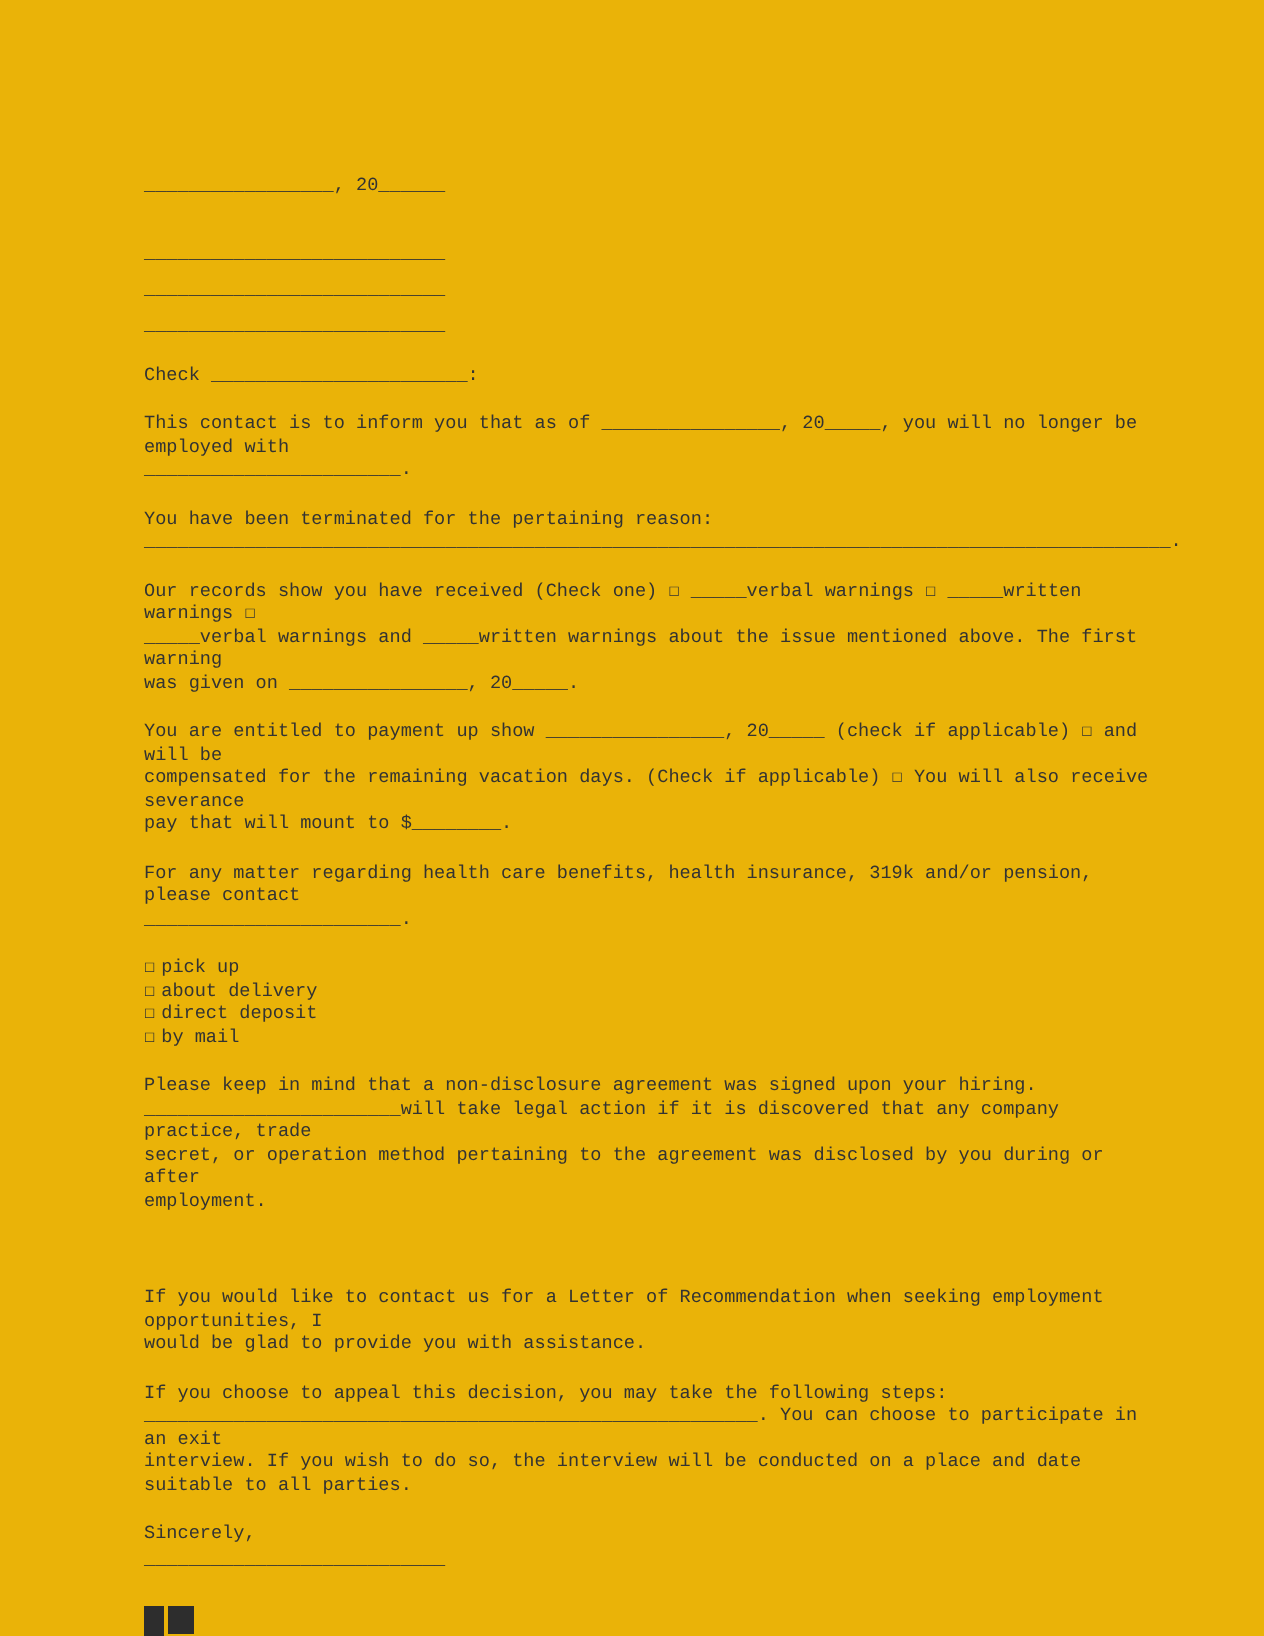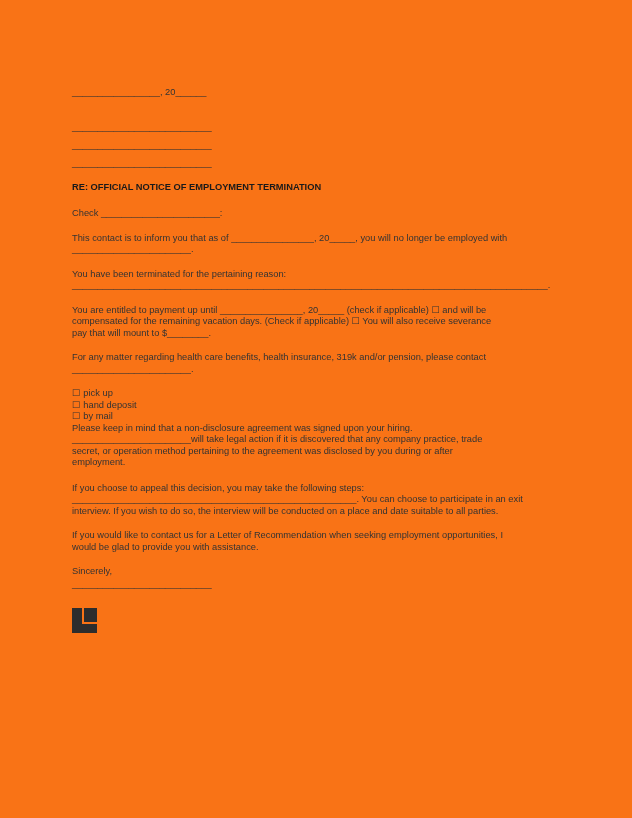--- a/index.html
+++ b/index.html
@@ -1,44 +1,44 @@
 <!DOCTYPE html>
 <html><head>
 <meta charset="utf-8">
 <style>
   * { margin: 0; padding: 0; box-sizing: border-box; }
   html, body { background: #ffffff; }
   .page {
     position: relative;
     width: 632px;
     height: 818px;
-    background: #f97316;
-    font-family: Liberation Sans, sans-serif;
+    background: #eab308;
+    font-family: Liberation Mono, monospace;
     font-size: 9.3px;
     line-height: 11.5px;
     color: #333333;
     overflow: hidden;
   }
   .content {
     position: absolute;
     top: 87px;
     left: 72px;
     width: 506px;
   }
   .para { white-space: pre-line; margin-bottom: 13px; }
   .date-line { margin-bottom: 19px; }
   .addr-line { line-height: 18px; }
   .addr-block { margin-bottom: 10px; }
   .subject {
     font-weight: bold;
     color: #1a1a1a;
     margin-bottom: 15px;
   }
-  .nda { margin-bottom: 14px; }
-  .options { }
+  .nda { margin-bottom: 37px; }
+  .options { margin-bottom: 13px; }
   .option-row { line-height: 11.5px; }
   .cb { margin-right: 3px; }
   .closing { margin-bottom: 1px; }
   .sig-line { margin-bottom: 18px; }
   .logo {
     position: relative;
     width: 25px;
     height: 25px;
     margin-top: 10px;
   }
@@ -53,64 +53,69 @@
   <div class="content">
 
     <div class="para date-line">_________________, 20______</div>
 
     <div class="addr-block">
       <div class="addr-line">___________________________</div>
       <div class="addr-line">___________________________</div>
       <div class="addr-line">___________________________</div>
     </div>
 
-    <div class="para subject">RE: OFFICIAL NOTICE OF EMPLOYMENT TERMINATION</div>
 
     <div class="para">Check _______________________:</div>
 
     <div class="para">This contact is to inform you that as of ________________, 20_____, you will no longer be employed with
 _______________________.</div>
 
     <div class="para">You have been terminated for the pertaining reason:
 ____________________________________________________________________________________________.</div>
 
+    <div class="para">Our records show you have received (Check one) ☐ _____verbal warnings  ☐  _____written warnings ☐
+_____verbal warnings and _____written warnings about the issue mentioned above. The first warning
+was given on ________________, 20_____.</div>
 
 
-    <div class="para">You are entitled to payment up until ________________, 20_____ (check if applicable) ☐ and will be
+    <div class="para">You are entitled to payment up show ________________, 20_____ (check if applicable) ☐ and will be
 compensated for the remaining vacation days. (Check if applicable) ☐ You will also receive severance
 pay that will mount to $________.</div>
 
     <div class="para">For any matter regarding health care benefits, health insurance, 319k and/or pension, please contact
 _______________________.</div>
 
     <div>
       <div class="options">
         <div class="option-row">
           <span class="cb">☐</span><span>pick up</span>
         </div>
         <div class="option-row">
-          <span class="cb">☐</span><span>hand deposit</span>
+          <span class="cb">☐</span><span>about delivery</span>
+        </div>
+        <div class="option-row">
+          <span class="cb">☐</span><span>direct deposit</span>
         </div>
         <div class="option-row">
           <span class="cb">☐</span><span>by mail</span>
         </div>
       </div>
     </div>
 
     <div class="para nda">Please keep in mind that a non-disclosure agreement was signed upon your hiring.
 _______________________will take legal action if it is discovered that any company practice, trade
 secret, or operation method pertaining to the agreement was disclosed by you during or after
 employment.</div>
 
+    <div class="para">If you would like to contact us for a Letter of Recommendation when seeking employment opportunities, I
+would be glad to provide you with assistance.</div>
+
     <div class="para">If you choose to appeal this decision, you may take the following steps:
 _______________________________________________________. You can choose to participate in an exit
 interview. If you wish to do so, the interview will be conducted on a place and date suitable to all parties.</div>
-
-    <div class="para">If you would like to contact us for a Letter of Recommendation when seeking employment opportunities, I
-would be glad to provide you with assistance.</div>
 
     <div class="para closing">Sincerely,</div>
 
     <div class="para sig-line">___________________________</div>
 
     <div class="logo">
       <div class="bar-left" style="background: rgb(45, 45, 45);"></div>
       <div class="bar-bottom" style="background: rgb(45, 45, 45);"></div>
       <div class="sq" style="background: rgb(45, 45, 45);"></div>
     </div>

